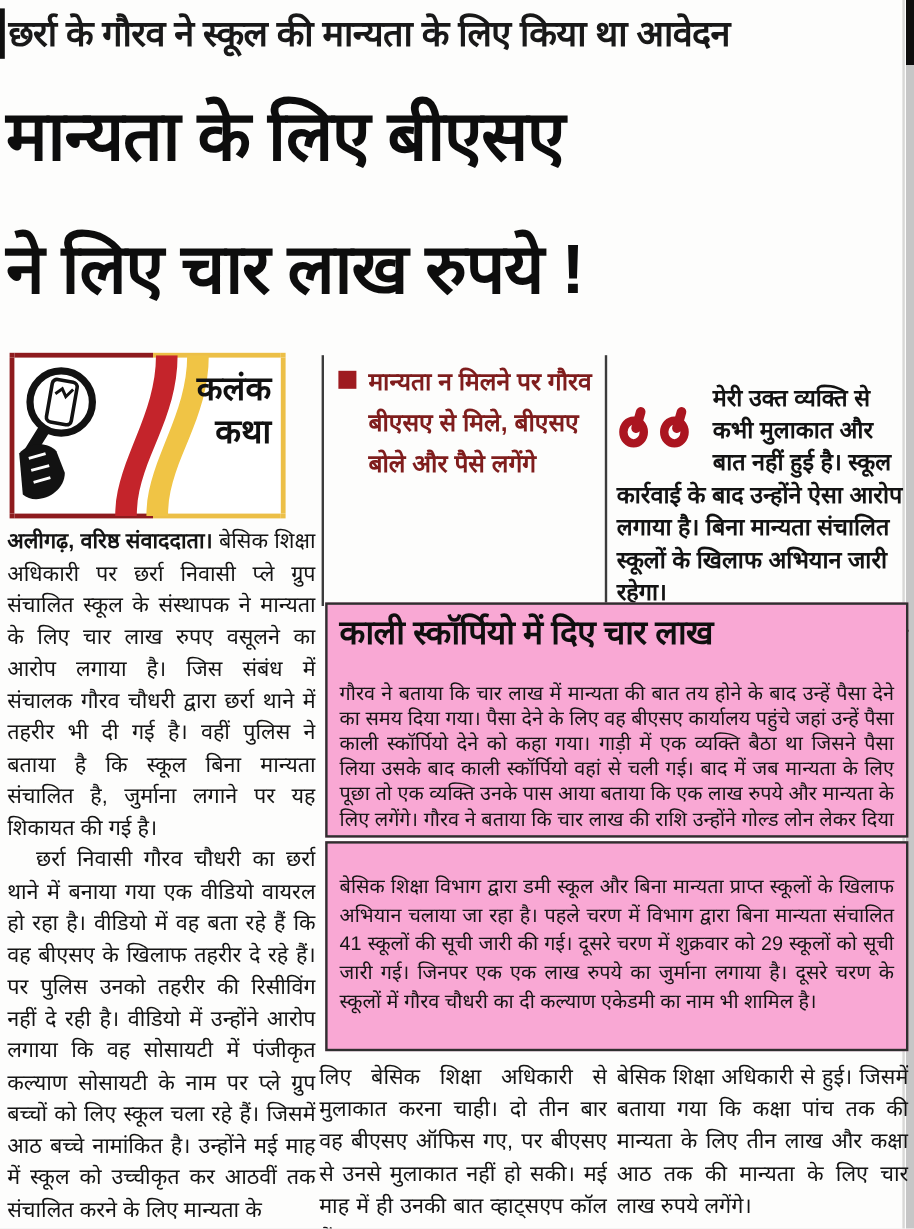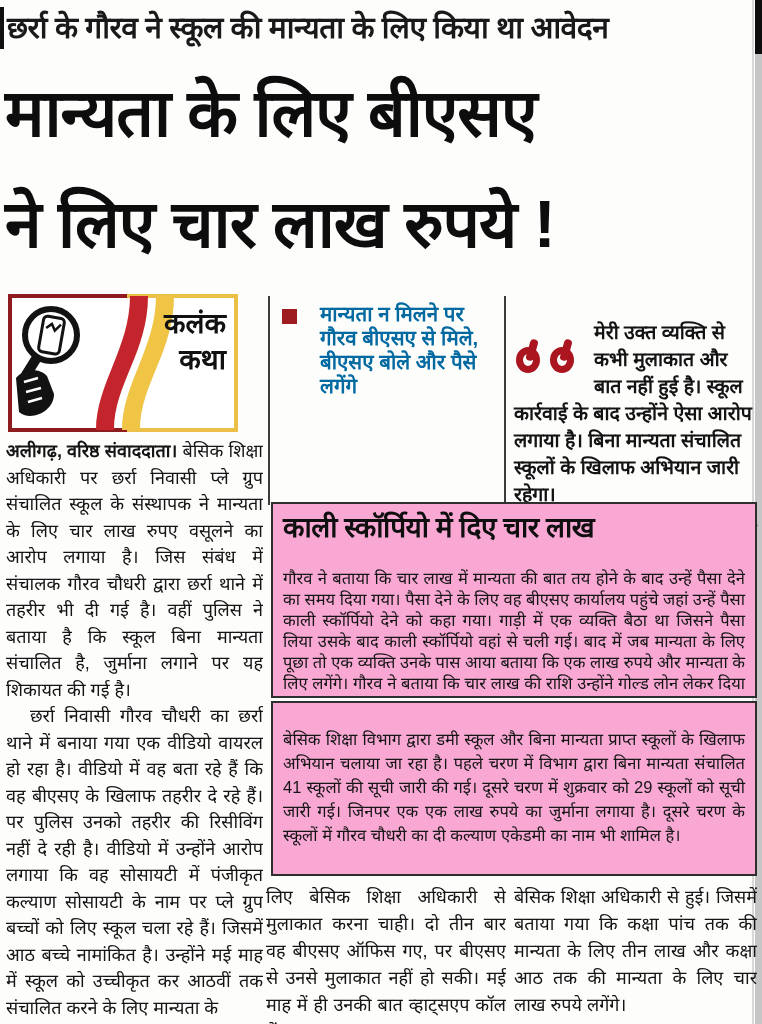--- a/index.html
+++ b/index.html
@@ -15,21 +15,21 @@
                 background:linear-gradient(#0e0e0e 0 54px, #c6c6c6 54px 100%); }
   .fold-line  { position:absolute; right:8px; top:0; width:2px; height:100%; background:#d8d8d6; }
 
   
   .strapline {
     position:absolute; left:7px; top:6px; width:720px;
     font-size:30px; font-weight:700; letter-spacing:-0.5px; color:#191919; white-space:nowrap;
   }
   .headline {
     position:absolute; left:5px; top:58px; width:748px;
-    font-size:66px; line-height:111px; font-weight:800; letter-spacing:-1px; color:#0d0d0d;
+    font-size:58px; line-height:111px; font-weight:800; letter-spacing:-1px; color:#0d0d0d;
   }
   .headline div { white-space:nowrap; }
 
   
   .logo-box {
     position:absolute; left:8px; top:294px; width:230px; height:138px; background:#fff;
     border:4px solid; border-image:linear-gradient(90deg,#8e1b1e 0 52%,#ecbf47 52% 100%) 1;
   }
   .logo-icon { position:absolute; left:2px; top:4px; width:70px; height:126px; }
   .logo-swoosh { position:absolute; left:76px; top:-2px; width:96px; height:134px; }
@@ -39,21 +39,21 @@
   }
 
   
   .bullets {
     position:absolute; left:268px; top:296px; width:238px; height:209px;
     border-left:2px solid #3c3c3c; border-right:2px solid #3c3c3c;
     padding:6px 8px 0 12px;
   }
   .bullet { display:flex; gap:10px; margin-bottom:12px; }
   .bullet-marker { flex:0 0 15px; width:15px; height:15px; margin-top:7px; background:#9e1b20; }
-  .bullet-text { font-size:20.5px; line-height:24px; font-weight:700; color:#0369a1;margin-left:13px; }
+  .bullet-text { font-size:20.5px; line-height:34px; font-weight:700; color:#7f1d1d; }
 
   
   .quote { position:absolute; left:514px; top:292px; width:243px; height:212px; padding-top:6px;margin-top:21px; }
   .quote-mark { float:left; width:74px; height:58px; position:relative; margin:8px 6px 2px 0; }
   .q6 { position:absolute; bottom:12px; width:24px; height:26px;
         border:7px solid #ab1520; border-radius:50%; }
   .q6.a { left:2px; } .q6.b { left:36px; }
   .q6::before { content:""; position:absolute; right:-3px; top:-15px; width:8px; height:22px;
         background:#ab1520; border-radius:4px; transform:rotate(16deg); }
   .quote-text { font-size:19.5px; line-height:27px; font-weight:600; color:#131313; text-align:justify; }

